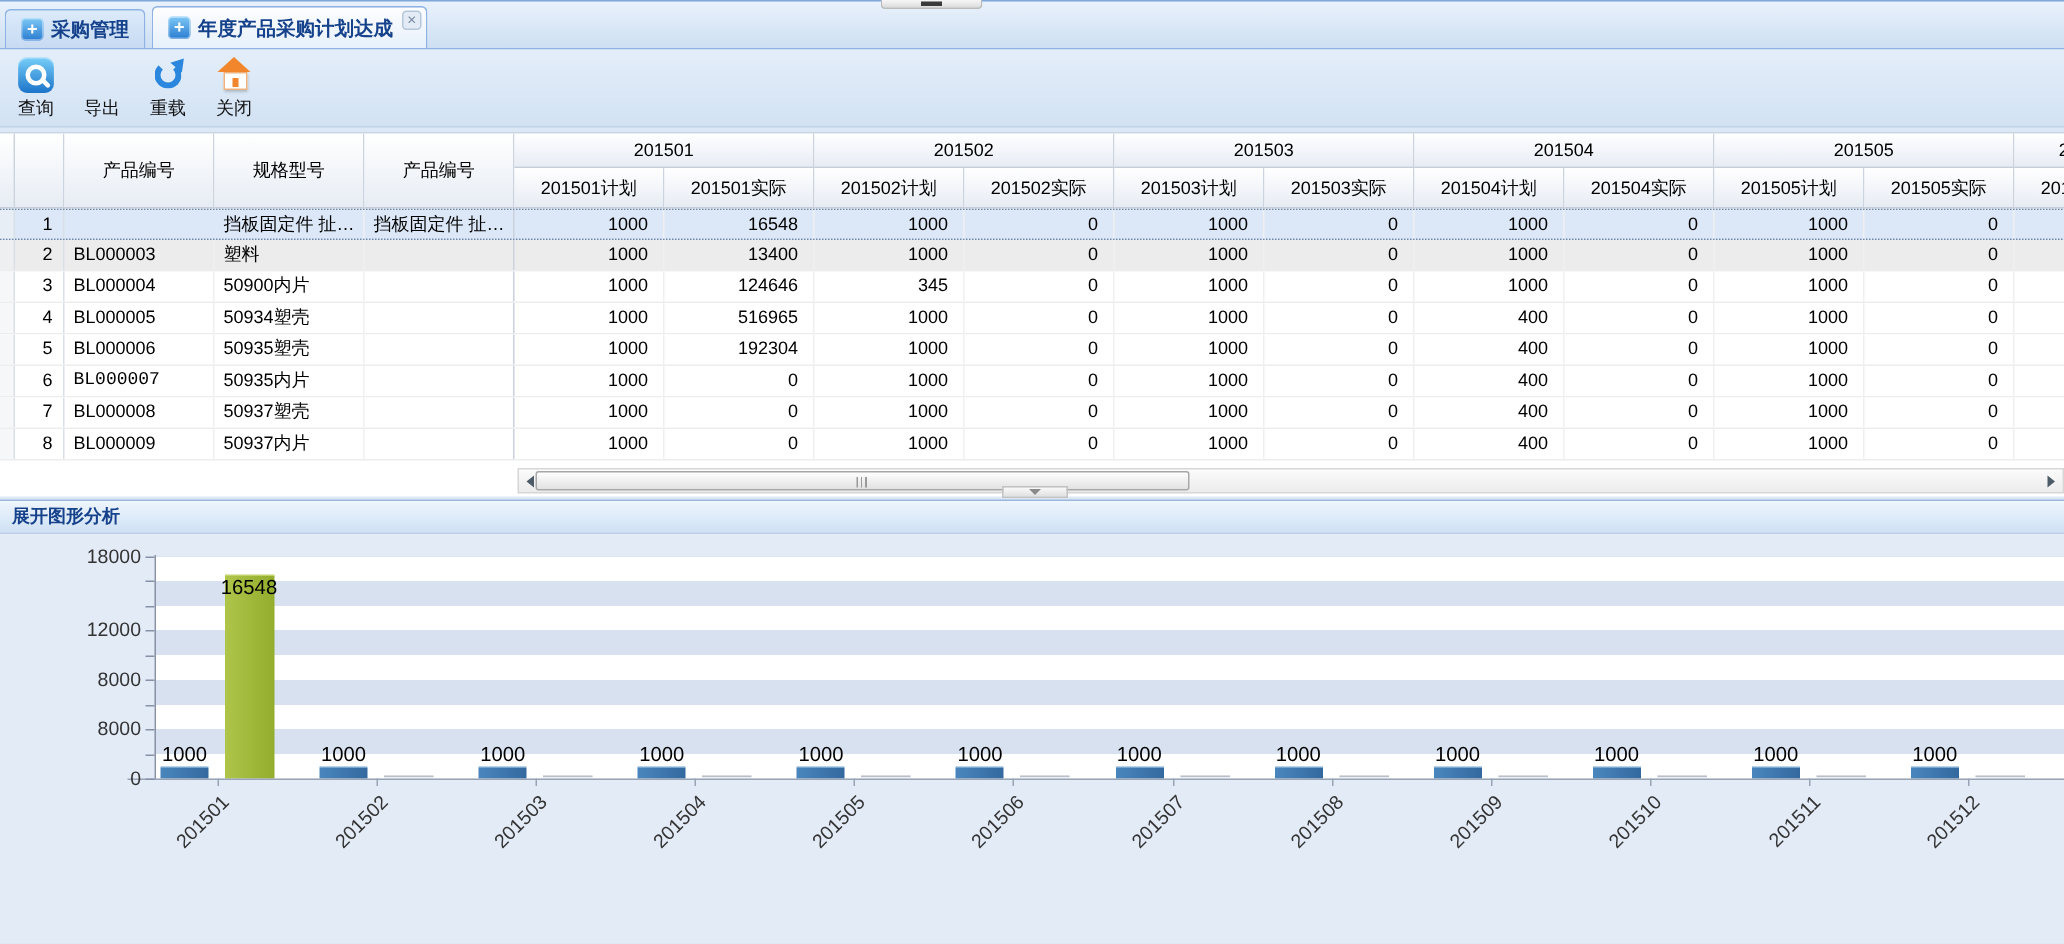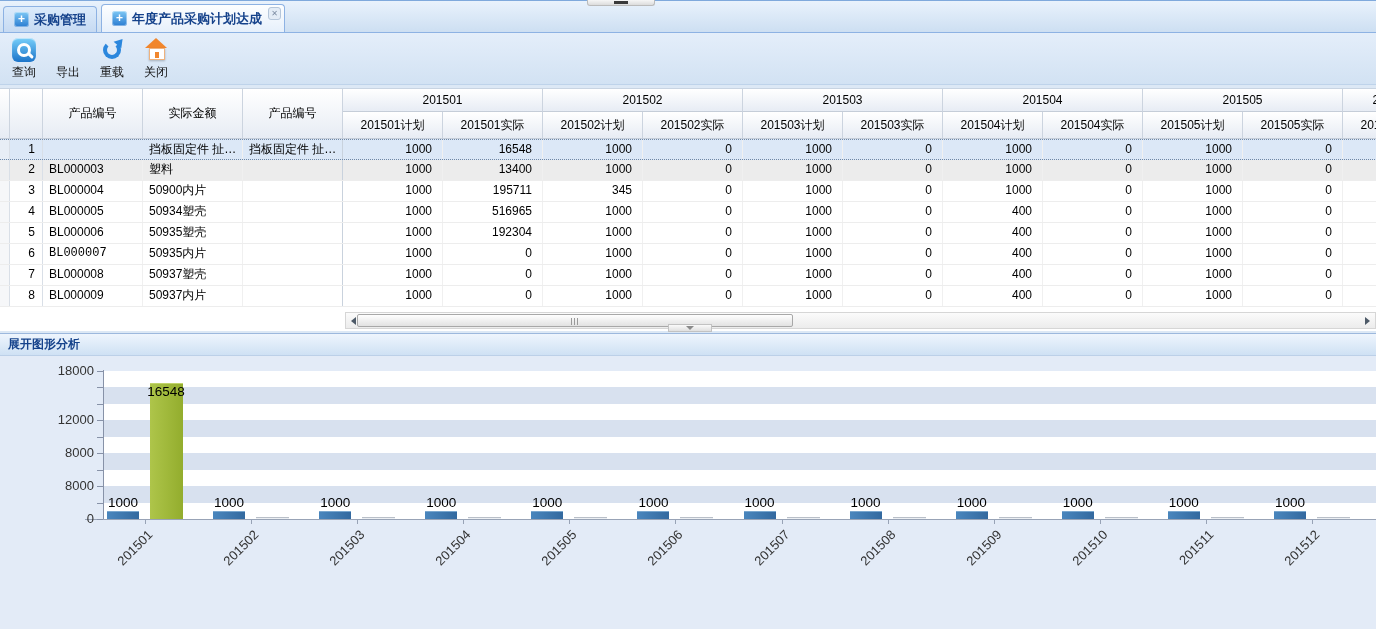--- a/index.html
+++ b/index.html
@@ -165,21 +165,21 @@
     <span class="lbl">关闭</span>
   </div>
 </div>
 
 <div class="grid" id="grid">
     <div class="ghead">
       <div class="hfixed">
         <div class="hcell" style="width: 10px;"></div>
         <div class="hcell" style="width: 33px;"></div>
         <div class="hcell" style="width: 100px;">产品编号</div>
-        <div class="hcell" style="width: 100px;">实际金额</div>
+        <div class="hcell" style="width: 100px;">规格型号</div>
         <div class="hcell lockend" style="width: 100px;">产品编号</div>
       </div>
       <div class="hright">
         <div class="hrow hrow1">
           <div class="hcell" style="width: 200px;">201501</div>
           <div class="hcell" style="width: 200px;">201502</div>
           <div class="hcell" style="width: 200px;">201503</div>
           <div class="hcell" style="width: 200px;">201504</div>
           <div class="hcell" style="width: 200px;">201505</div>
           <div class="hcell" style="width: 100px;">201506</div>
@@ -235,21 +235,21 @@
       <div class="bcell rt" style="width: 100px;">0</div>
       <div class="bcell rt" style="width: 100px;"></div>
     </div>
     <div class="grow">
       <div class="bcell strip" style="width: 10px;"></div>
       <div class="bcell numc" style="width: 33px;">3</div>
       <div class="bcell lft" style="width: 100px;">BL000004</div>
       <div class="bcell lft" style="width: 100px;">50900内片</div>
       <div class="bcell lft lockend" style="width: 100px;"></div>
       <div class="bcell rt" style="width: 100px;">1000</div>
-      <div class="bcell rt" style="width: 100px;">195711</div>
+      <div class="bcell rt" style="width: 100px;">124646</div>
       <div class="bcell rt" style="width: 100px;">345</div>
       <div class="bcell rt" style="width: 100px;">0</div>
       <div class="bcell rt" style="width: 100px;">1000</div>
       <div class="bcell rt" style="width: 100px;">0</div>
       <div class="bcell rt" style="width: 100px;">1000</div>
       <div class="bcell rt" style="width: 100px;">0</div>
       <div class="bcell rt" style="width: 100px;">1000</div>
       <div class="bcell rt" style="width: 100px;">0</div>
       <div class="bcell rt" style="width: 100px;"></div>
     </div>

